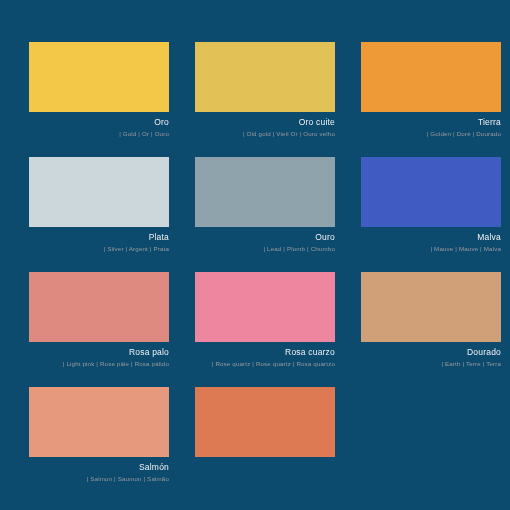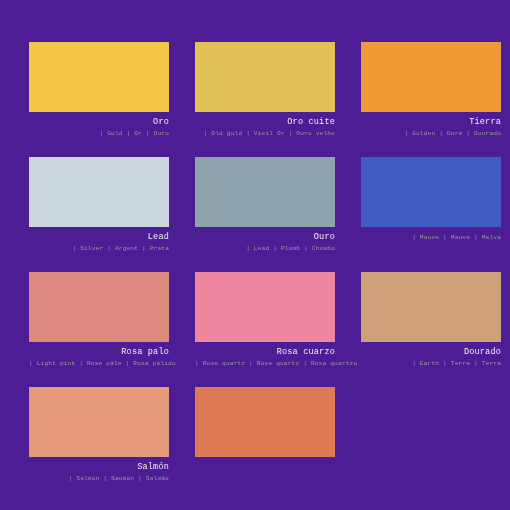--- a/index.html
+++ b/index.html
@@ -12,24 +12,23 @@
     width: 510px;
     height: 510px;
     overflow: hidden;
     font-family: "Liberation Sans", sans-serif;
     -webkit-font-smoothing: antialiased;
   }
   #swatch-chart {
     position: relative;
     width: 510px;
     height: 510px;
-    background: #4c1d95;
+    background: #0c4a6e;
     box-sizing: border-box;
     padding: 42px 29px 0 29px;
-    font-family: Liberation Mono, monospace;
   }
   .swatch-grid {
     display: grid;
     grid-template-columns: repeat(3, 140px);
     grid-template-rows: repeat(4, 115px);
     column-gap: 26px;
     row-gap: 0px;
   }
   .swatch-cell {
     display: flex;
@@ -100,34 +99,35 @@
       <div class="swatch-cell">
         <div class="swatch-chip" style="background-color: rgb(240, 154, 53);"></div>
         <div class="swatch-labels">
           <span class="swatch-name">Tierra</span>
           <span class="swatch-translations">| Golden | Doré | Dourado</span>
         </div>
       </div>
       <div class="swatch-cell">
         <div class="swatch-chip" style="background-color: rgb(206, 217, 221);"></div>
         <div class="swatch-labels">
-          <span class="swatch-name">Lead</span>
+          <span class="swatch-name">Plata</span>
           <span class="swatch-translations">| Silver | Argent | Prata</span>
         </div>
       </div>
       <div class="swatch-cell">
         <div class="swatch-chip" style="background-color: rgb(142, 163, 171);"></div>
         <div class="swatch-labels">
           <span class="swatch-name">Ouro</span>
           <span class="swatch-translations">| Lead | Plomb | Chumbo</span>
         </div>
       </div>
       <div class="swatch-cell">
         <div class="swatch-chip" style="background-color: rgb(63, 91, 196);"></div>
         <div class="swatch-labels">
+          <span class="swatch-name">Malva</span>
           <span class="swatch-translations">| Mauve | Mauve | Malva</span>
         </div>
       </div>
       <div class="swatch-cell">
         <div class="swatch-chip" style="background-color: rgb(224, 138, 128);"></div>
         <div class="swatch-labels">
           <span class="swatch-name">Rosa palo</span>
           <span class="swatch-translations">| Light pink | Rose pâle | Rosa pálido</span>
         </div>
       </div>

